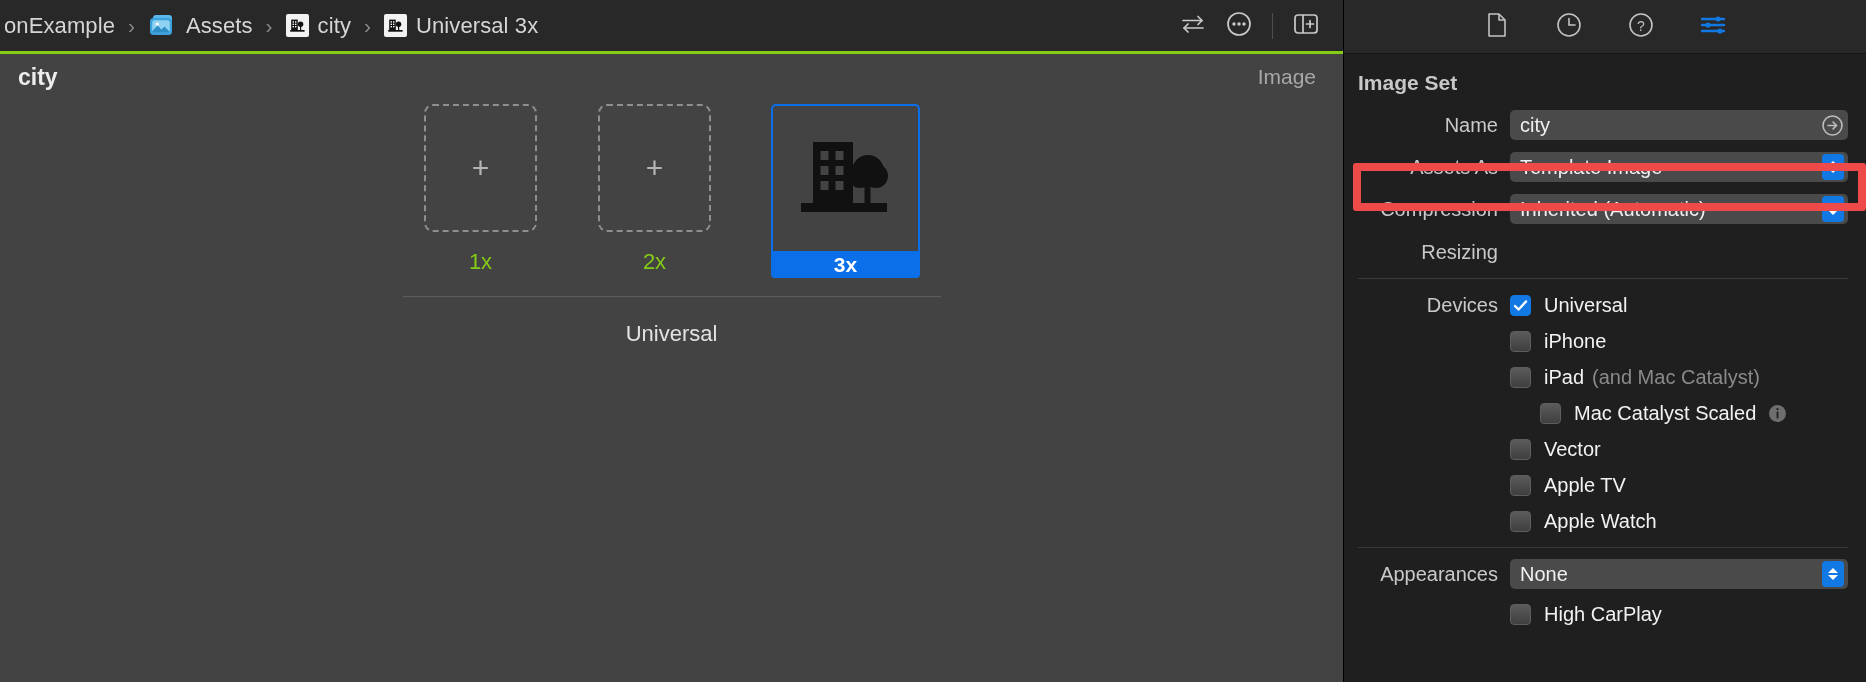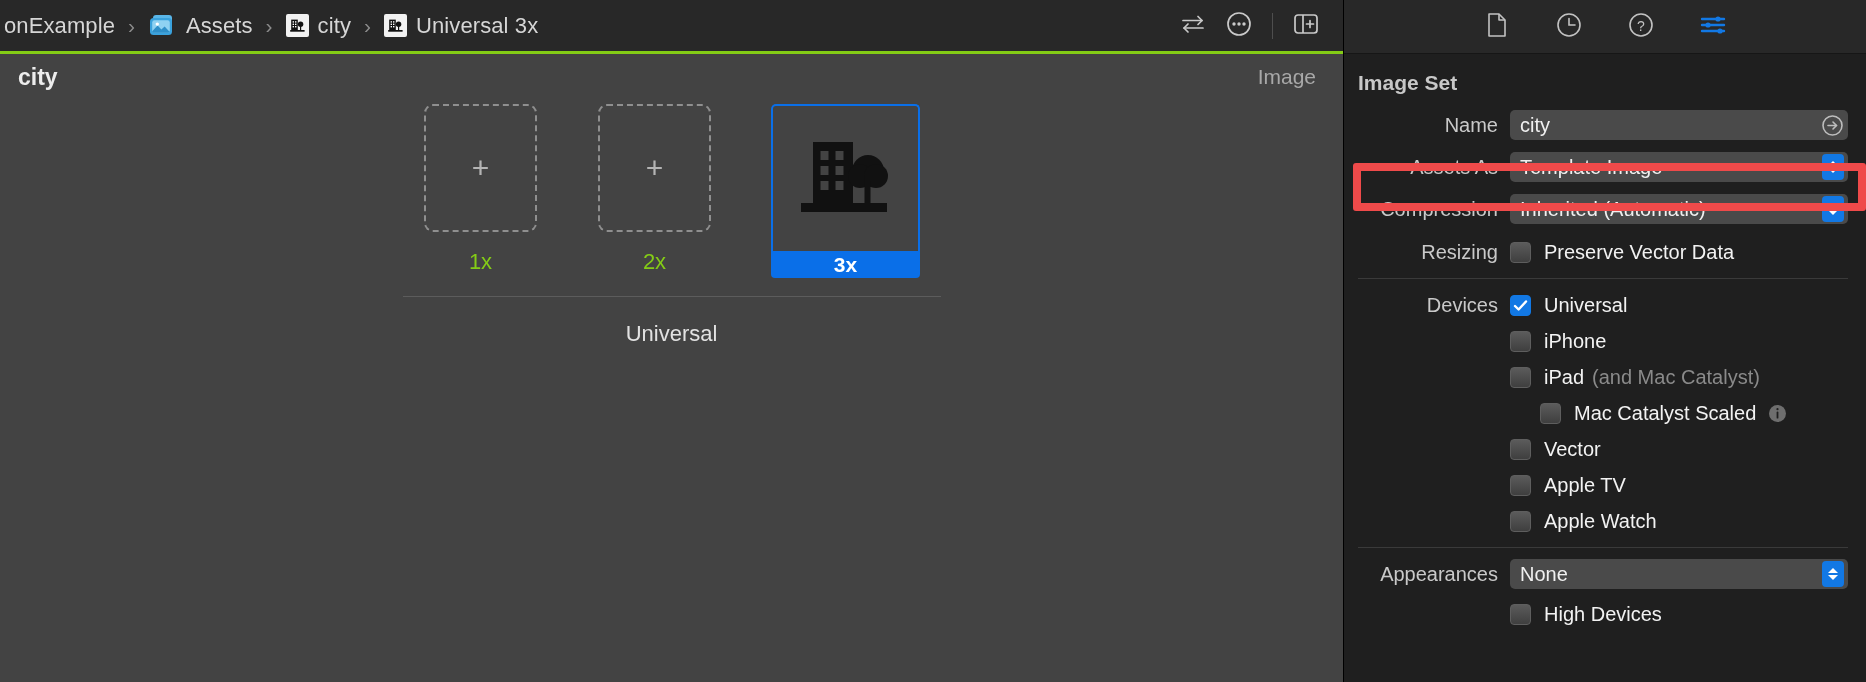--- a/index.html
+++ b/index.html
@@ -555,24 +555,20 @@
           <span class="field-text">Inherited (Automatic)</span>
           <span class="stepper">
             <i class="chev up"></i>
               <i class="chev down"></i>
           </span>
         </div>
       </div>
 
       <div class="row" style="margin-top:7px;">
         <div class="row-label">Resizing</div>
-        <div class="check-row">
-          <span class="checkbox"></span>
-          <span class="check-label">Preserve Vector Data</span>
-        </div>
       </div>
 
       <div class="sep"></div>
 
       <div class="row">
         <div class="row-label">Devices</div>
         <div class="check-row">
           <span class="checkbox checked">
             <svg width="15" height="13" viewBox="0 0 15 13" fill="none" stroke="#ffffff" stroke-width="2.4" stroke-linecap="round" stroke-linejoin="round">
               <path d="M2 7 L5.6 10.5 L13 2.5"></path>
@@ -649,21 +645,21 @@
             <i class="chev up"></i>
               <i class="chev down"></i>
           </span>
         </div>
       </div>
 
       <div class="row" style="margin-top:4px;">
         <div class="row-label"></div>
         <div class="check-row">
           <span class="checkbox"></span>
-          <span class="check-label">High Devices</span>
+          <span class="check-label">High CarPlay</span>
         </div>
       </div>
 
     </div>
   </div>
 
   <div class="highlight-box"></div>
 
 </div>
 

